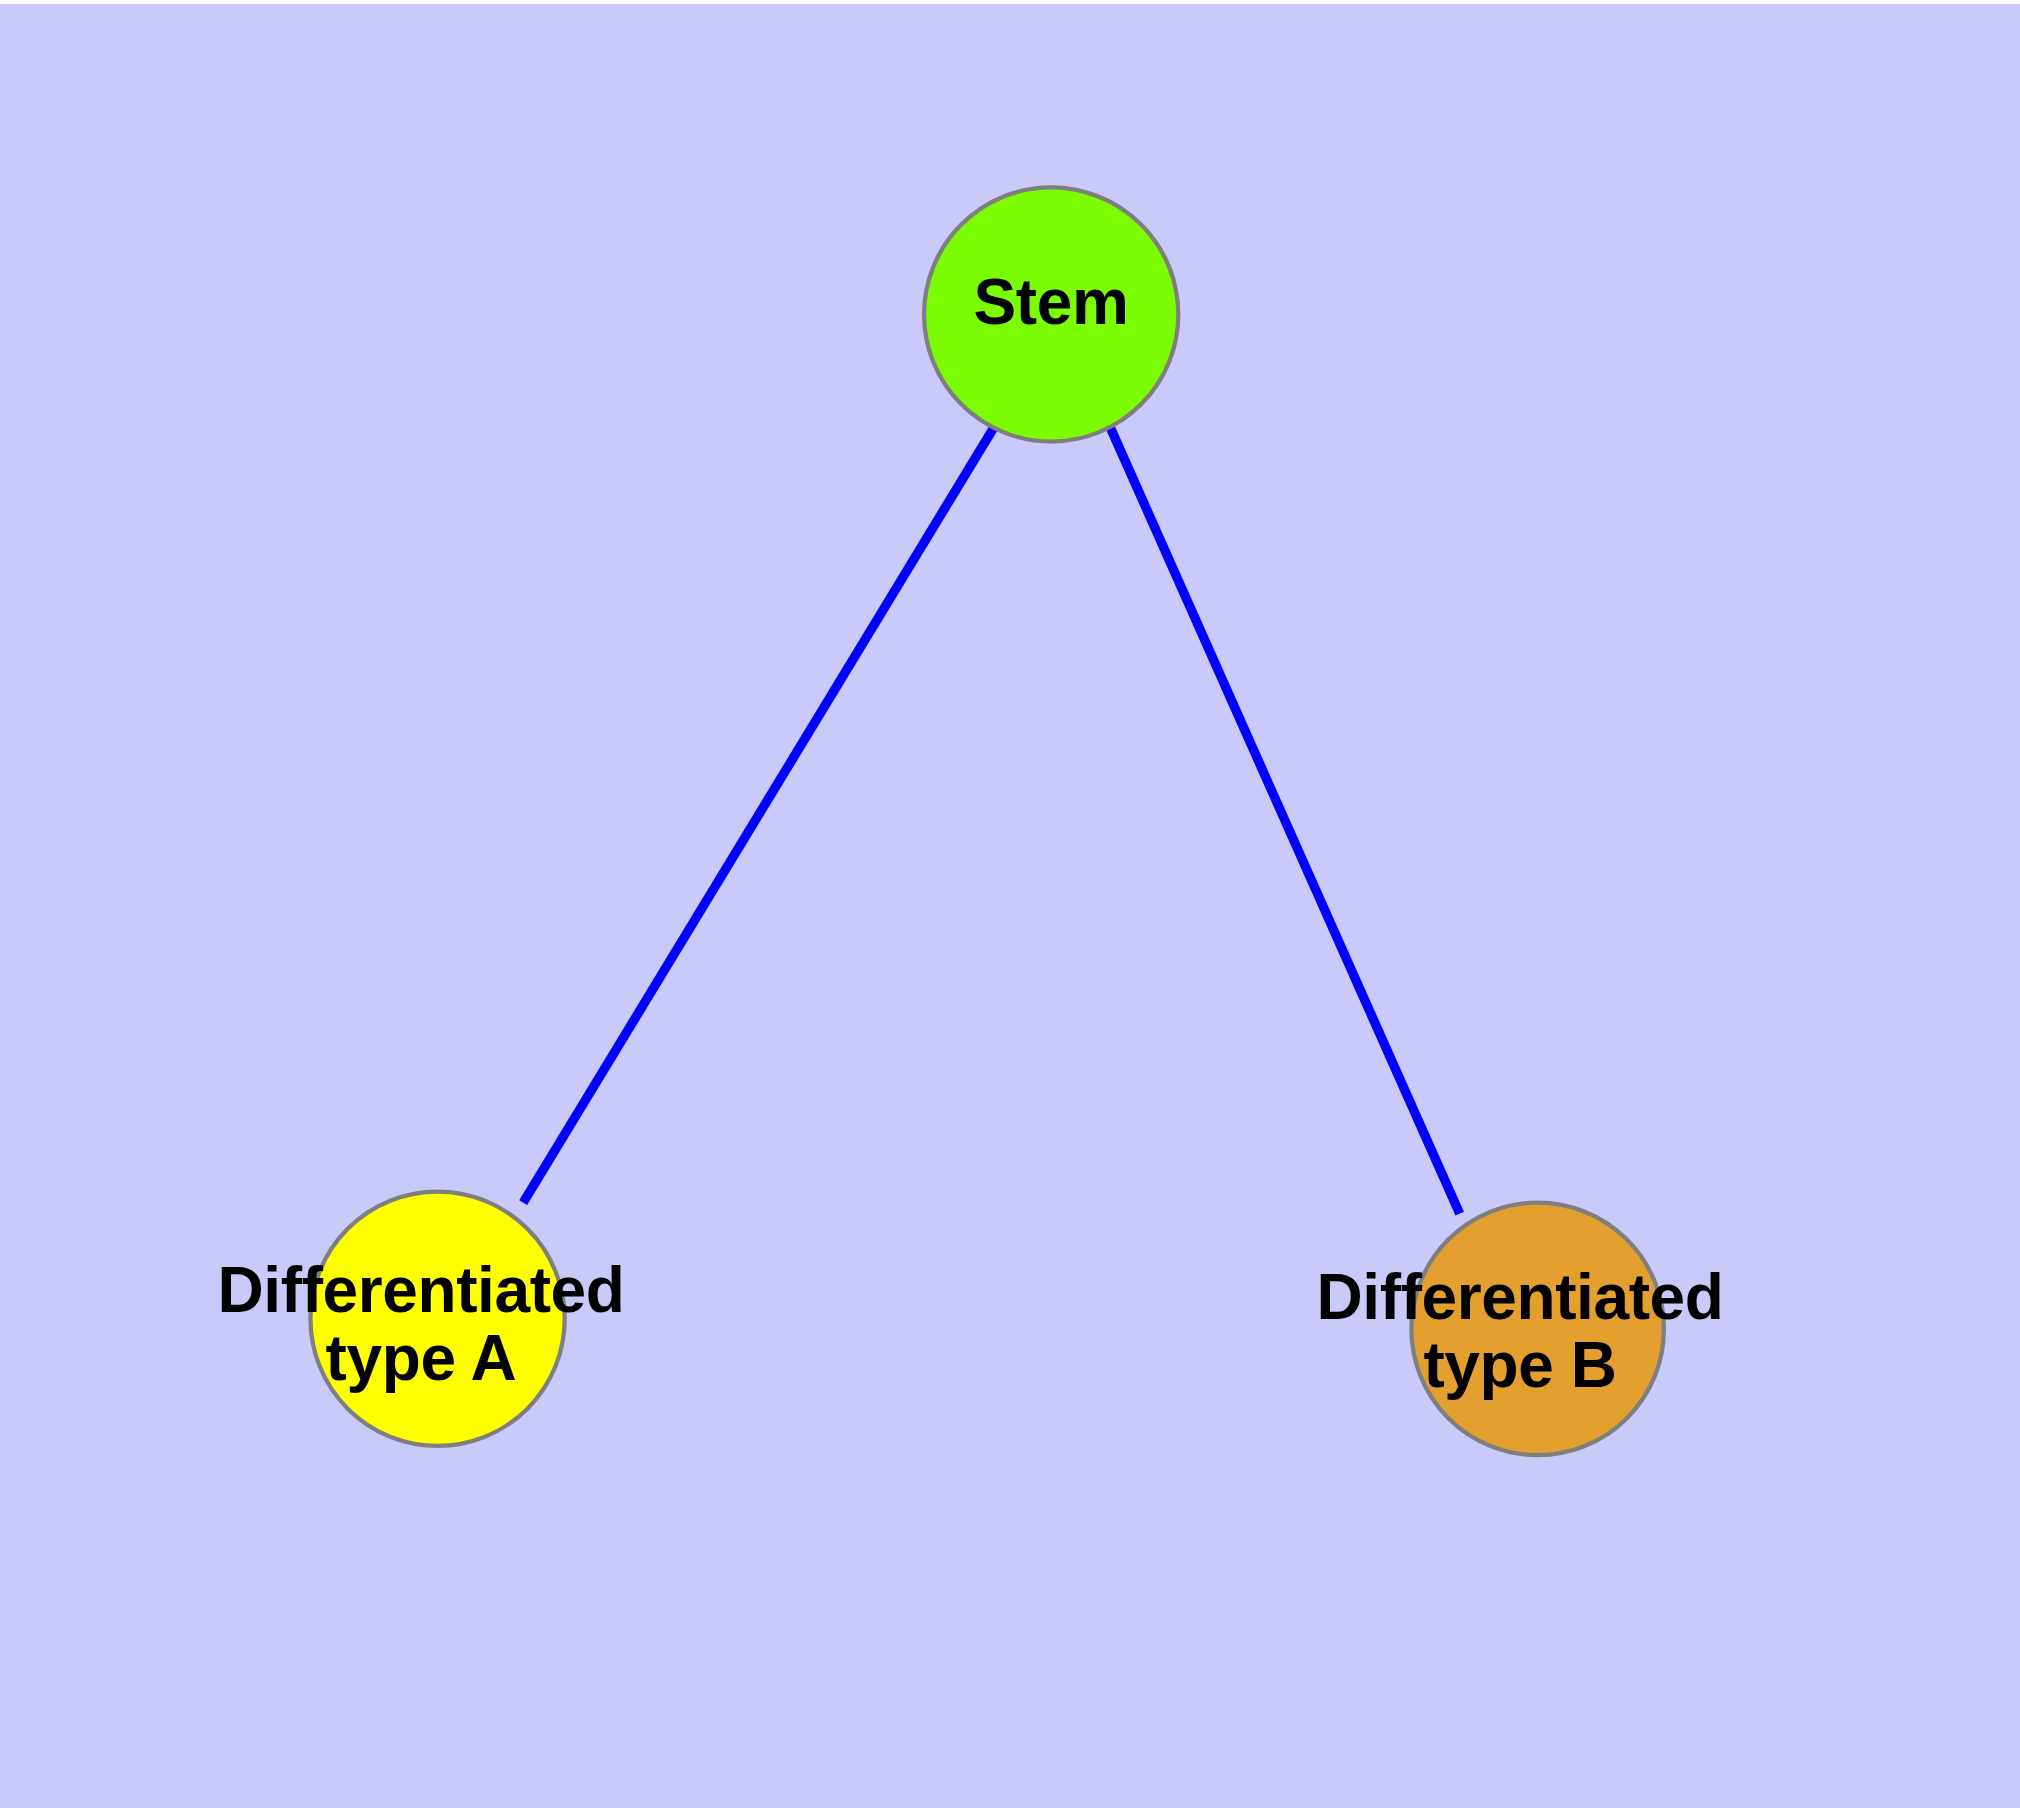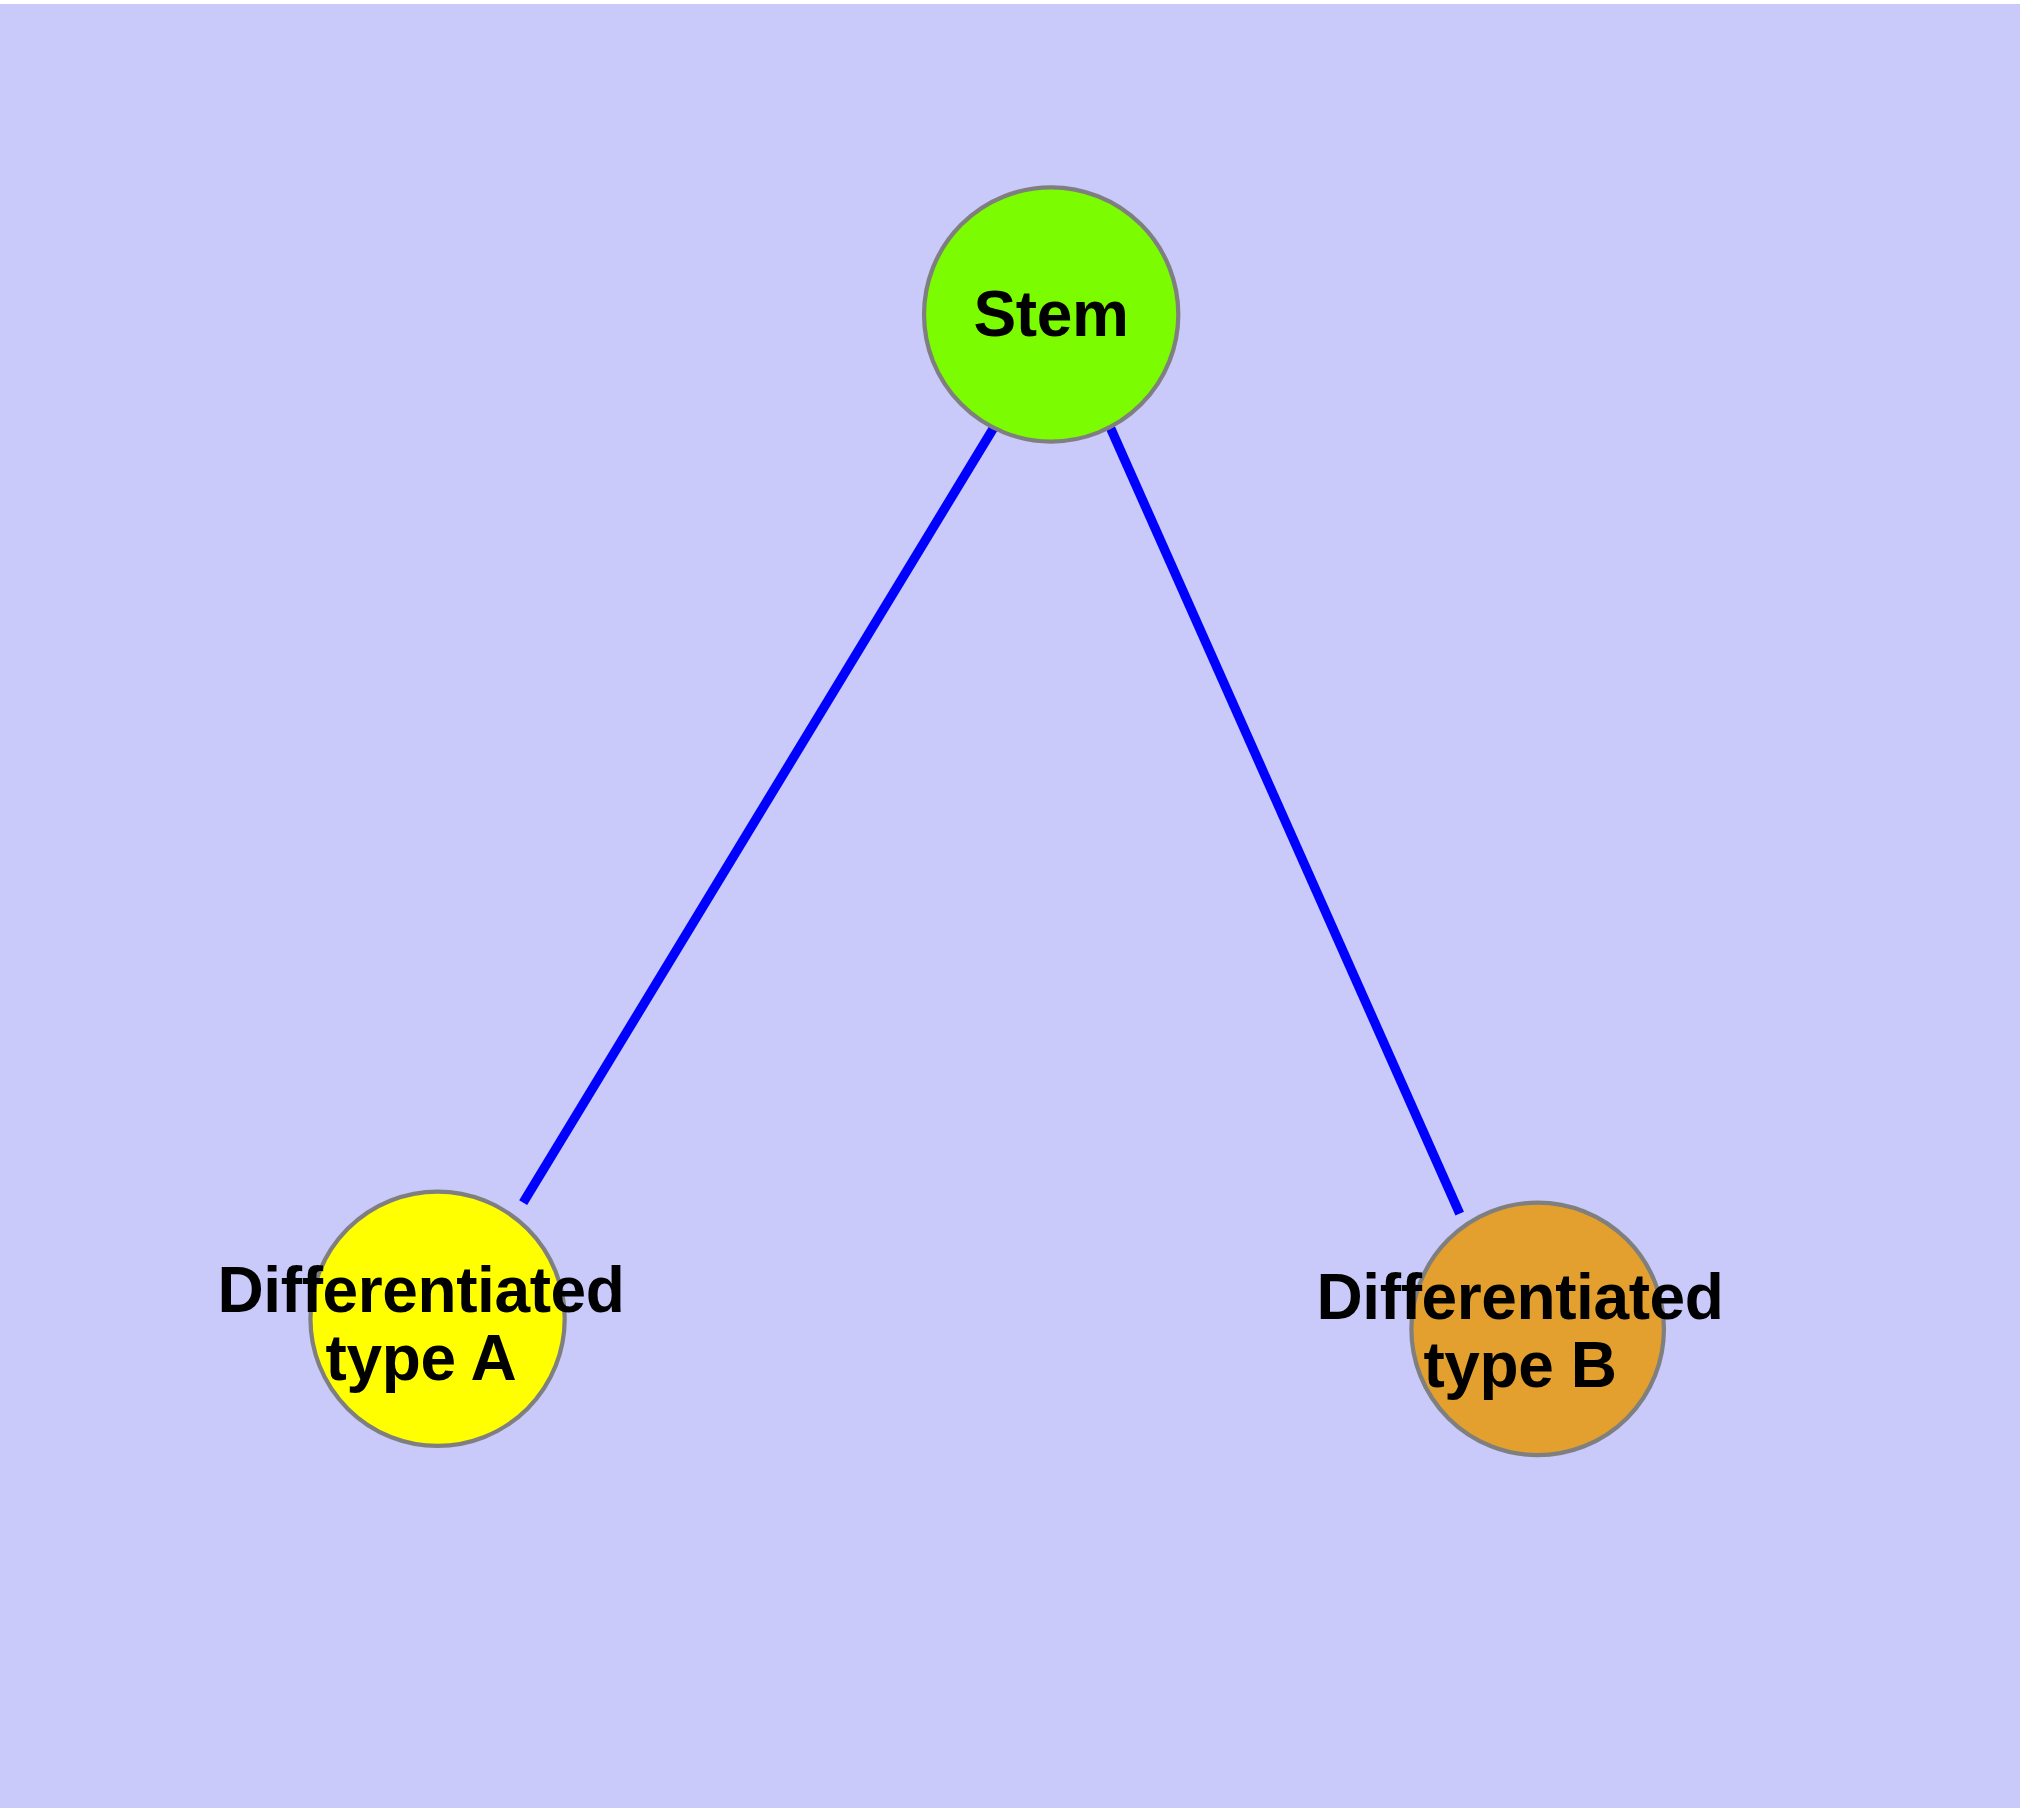--- a/index.html
+++ b/index.html
@@ -67,19 +67,19 @@
         <line x1="1310" y1="505" x2="1722" y2="1432" class="edge-line" stroke="#0000ff" stroke-width="11"></line>
       </g>
     <g id="nodes-group">
         <circle cx="1240" cy="371" r="150" class="node-circle" fill="#7cfc00" stroke="#7f7f7f" stroke-width="5"></circle>
         <circle cx="516" cy="1556" r="150" class="node-circle" fill="#ffff00" stroke="#7f7f7f" stroke-width="5"></circle>
         <circle cx="1814" cy="1568" r="149" class="node-circle" fill="#e3a02e" stroke="#7f7f7f" stroke-width="5"></circle>
       </g>
   </svg>
 
   <div id="labels-layer">
-      <div class="node-label" style="left: 1051px; top: 314px;"><span>Stem</span></div>
+      <div class="node-label" style="left: 1051px; top: 302px;"><span>Stem</span></div>
       <div class="node-label" style="left: 421px; top: 1324px;"><span>Differentiated</span><br><span>type A</span></div>
       <div class="node-label" style="left: 1520px; top: 1331px;"><span>Differentiated</span><br><span>type B</span></div>
     </div>
 
 </div>
 
 
 </body></html>

